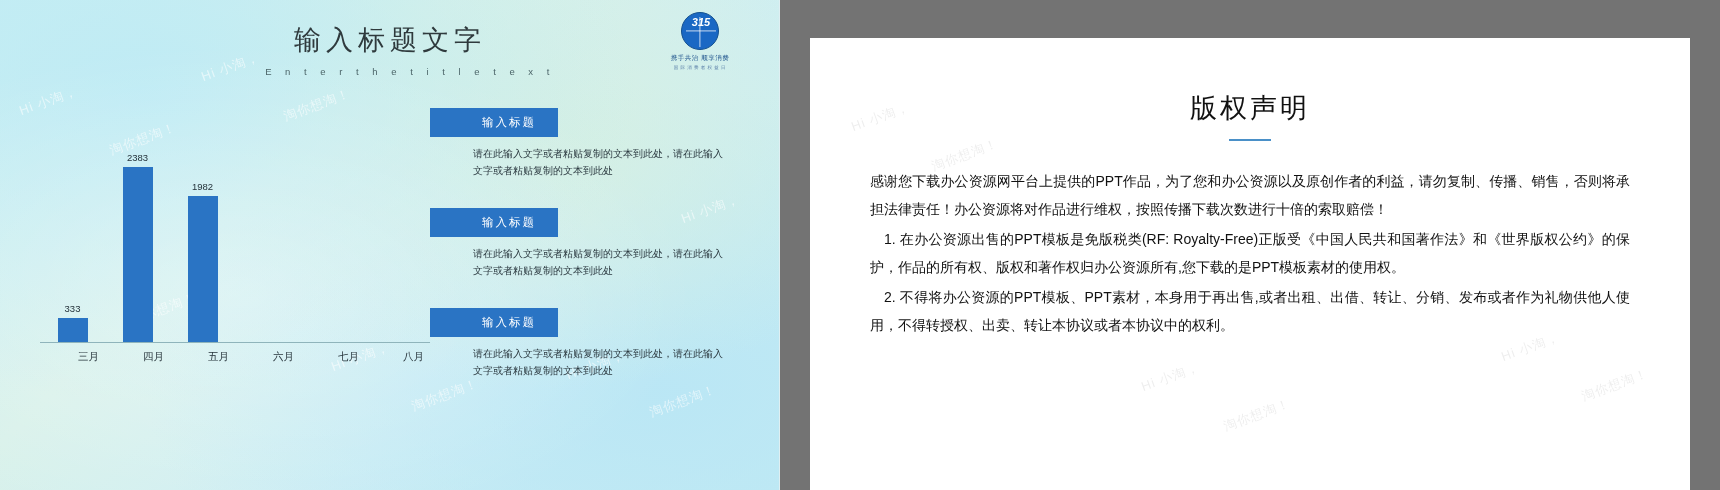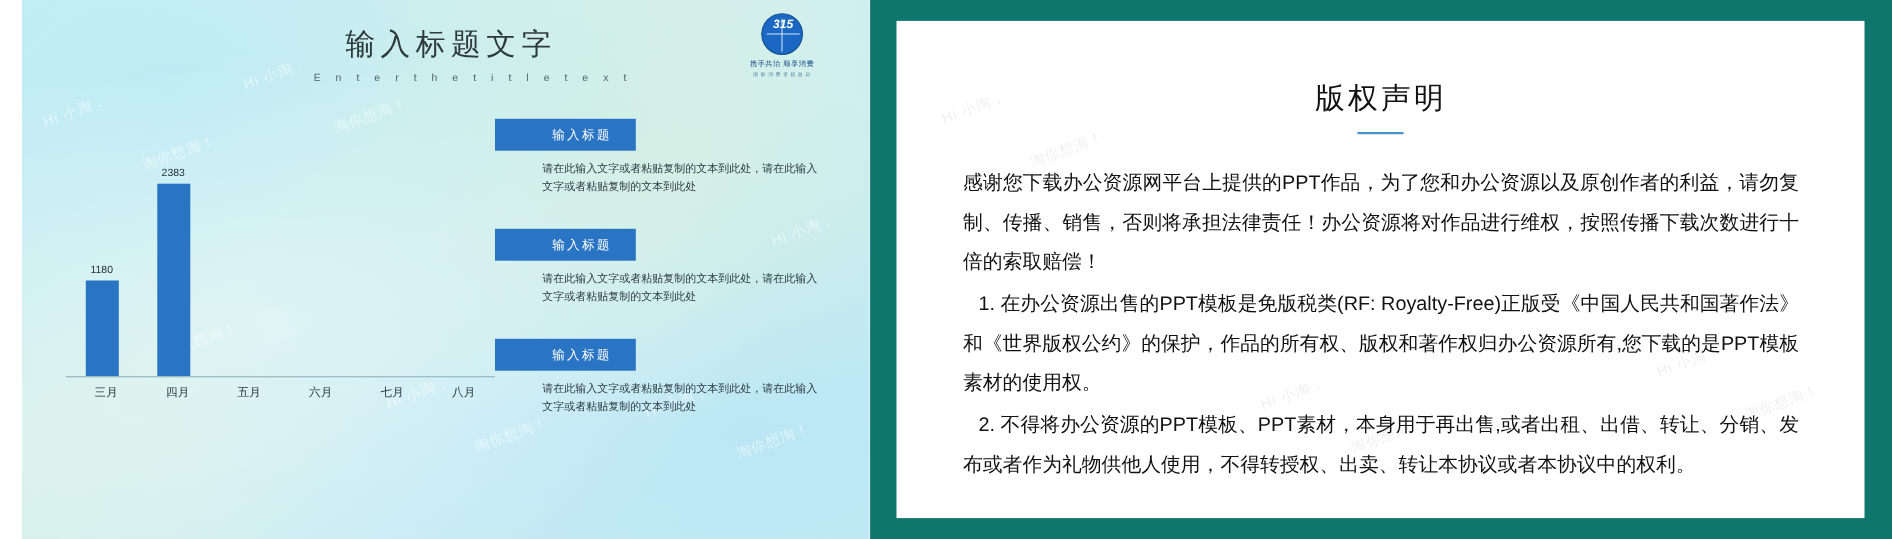--- a/index.html
+++ b/index.html
@@ -2,21 +2,21 @@
 <html><head>
 <meta charset="utf-8">
 <style>
   * { box-sizing: border-box; margin: 0; padding: 0; }
   html, body {
     width: 1720px; height: 490px;
     font-family: "Liberation Sans", sans-serif;
     background: #fff;
     overflow: hidden;
   }
-  .root { display: flex; width: 1720px; height: 490px; padding-left: 20px; }
+  .root { display: flex; width: 1720px; height: 490px; }
 
   
   .slide-left {
     position: relative;
     width: 780px; height: 490px;
     background:
       radial-gradient(ellipse at 18% 18%, rgba(190,235,245,0.95) 0%, rgba(190,235,245,0) 55%),
       radial-gradient(ellipse at 70% 30%, rgba(215,240,225,0.9) 0%, rgba(215,240,225,0) 50%),
       radial-gradient(ellipse at 85% 80%, rgba(185,230,245,0.9) 0%, rgba(185,230,245,0) 55%),
       linear-gradient(135deg, #c8eef2 0%, #d8f1ea 35%, #cdeef4 65%, #c2ebf3 100%);
@@ -71,21 +71,21 @@
   .logo-t1 { font-size: 6.5px; color: #1a4f8a; margin-top: 4px; letter-spacing: .5px;}
   .logo-t2 { font-size: 4.5px; color: #5a7fa8; margin-top: 2px; letter-spacing: .5px;}
 
   
   .chart-area { position: absolute; left: 40px; top: 120px; width: 390px; height: 250px; z-index: 4;}
   .bars { position: absolute; left: 0; bottom: 28px; width: 390px; height: 205px; display: flex; align-items: flex-end; }
   .bar-col { width: 65px; display: flex; flex-direction: column; align-items: center; justify-content: flex-end; height: 100%; }
   .bar-val { font-size: 9.5px; color: #24323a; margin-bottom: 4px; text-align: right; }
   .bar { width: 30px; background: #2a74c4; }
   .axis-line { position: absolute; left: 0; bottom: 27px; width: 390px; height: 1px; background: #8fb4bb; }
-  .xlabels { position: absolute; left: 4px; bottom: 6px; width: 390px; display: flex; }
+  .xlabels { position: absolute; left: 16px; bottom: 6px; width: 390px; display: flex; }
   .xlabel { width: 65px; text-align: center; font-size: 10.5px; color: #27343b; }
 
   
   .info-col { position: absolute; left: 430px; top: 108px; width: 300px; z-index: 4;}
   .info-item { margin-bottom: 29px; }
   .info-btn {
     display: inline-block;
     background: #2a74c4;
     color: #fff;
     font-size: 11.5px;
@@ -93,32 +93,32 @@
     padding: 7px 22px;
     text-align: right;
     min-width: 128px;
   }
   .info-text { margin-top: 9px; font-size: 10px; color: #2c3a41; line-height: 1.65; margin-left: 43px; }
 
   
   .slide-right {
     position: relative;
     width: 940px; height: 490px;
-    background: #0f766e;
-    display: flex; align-items: center; justify-content: center;
+    background: #737373;
+    display: flex; align-items: flex-end; justify-content: center;
   }
   .cp-card {
     position: relative;
     width: 880px; height: 452px;
     background: #fff;
     overflow: hidden;
   }
   .cp-title { margin-top: 52px; text-align: center; font-size: 27px; color: #111; letter-spacing: 3px; }
   .cp-rule { width: 42px; height: 2px; background: #4a90c8; margin: 13px auto 0; }
-  .cp-body { margin: 26px 60px 0 60px; font-size: 18px; color: #111; line-height: 2.0; }
+  .cp-body { margin: 26px 60px 0 60px; font-size: 14px; color: #111; line-height: 2.0; }
   .cp-body p { margin-bottom: 2px; text-align: justify; }
   .cp-indent { text-indent: 14px; }
   .wm-dark { color: rgba(0,0,0,0.07); }
 </style>
 </head>
 <body>
 
 <div class="root">
 
   <div class="slide-left">
@@ -132,26 +132,30 @@
       <div class="logo-circle">
         <div class="logo-num">315</div>
       </div>
       <div class="logo-t1">携手共治 顺享消费</div>
       <div class="logo-t2">国 际 消 费 者 权 益 日</div>
     </div>
 
     <div class="chart-area">
       <div class="bars" id="bars">
           <div class="bar-col">
-            <div class="bar-val">1180</div>
-            <div class="bar" style="height: 87px; background: rgb(42, 116, 196);"></div>
+            <div class="bar-val">333</div>
+            <div class="bar" style="height: 24px; background: rgb(42, 116, 196);"></div>
           </div>
           <div class="bar-col">
             <div class="bar-val">2383</div>
             <div class="bar" style="height: 175px; background: rgb(42, 116, 196);"></div>
+          </div>
+          <div class="bar-col">
+            <div class="bar-val">1982</div>
+            <div class="bar" style="height: 146px; background: rgb(42, 116, 196);"></div>
           </div>
         </div>
       <div class="axis-line"></div>
       <div class="xlabels" id="xlabels">
           <div class="xlabel">三月</div>
           <div class="xlabel">四月</div>
           <div class="xlabel">五月</div>
           <div class="xlabel">六月</div>
           <div class="xlabel">七月</div>
           <div class="xlabel">八月</div>

